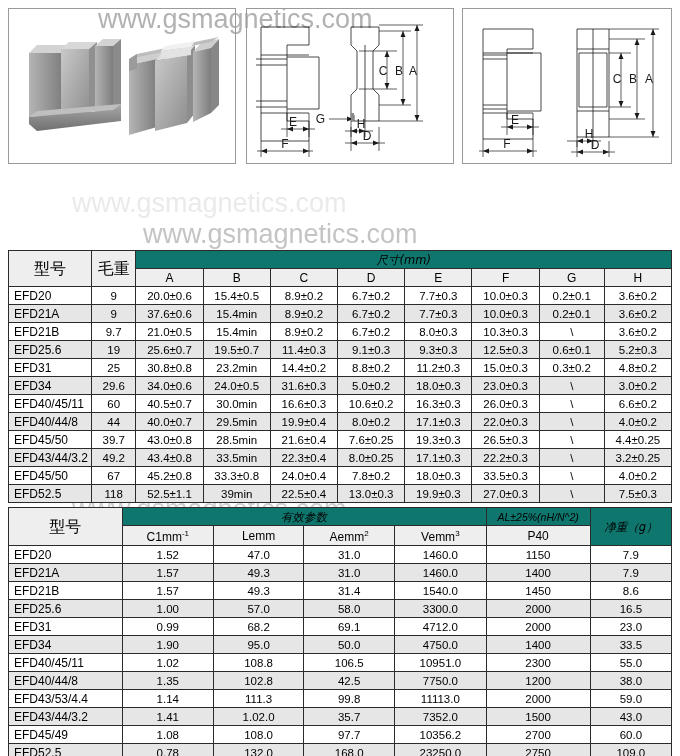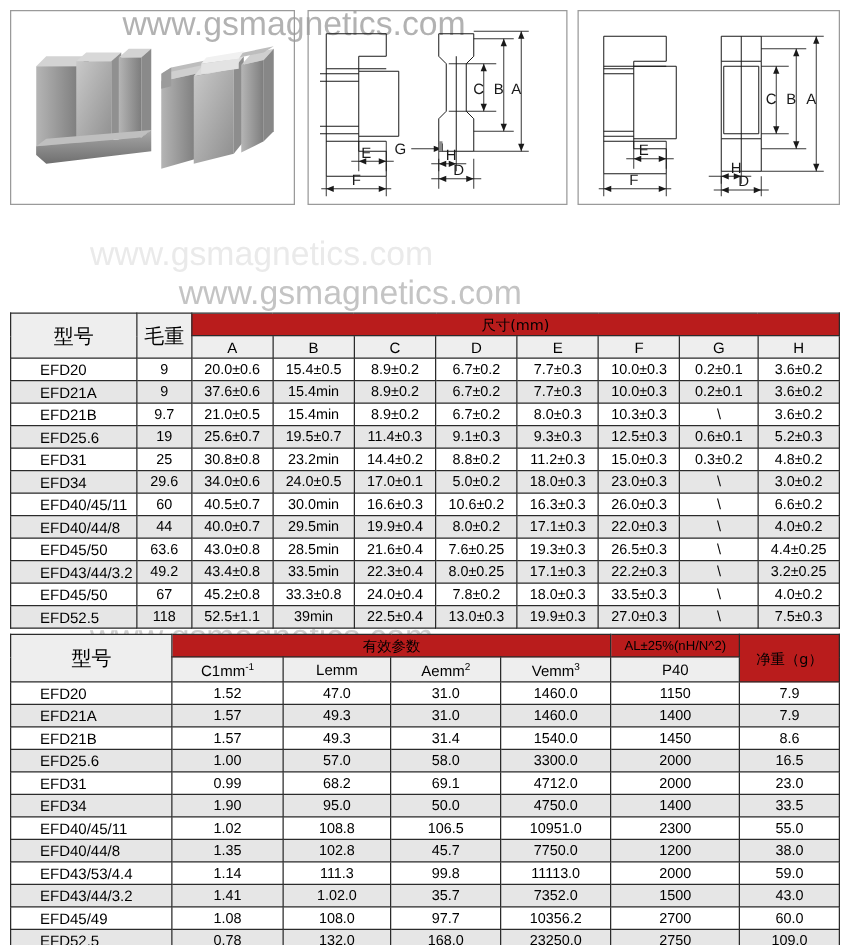--- a/index.html
+++ b/index.html
@@ -58,24 +58,24 @@
     border:1px solid #2b2b2b;
     padding:0 3px;
     height:17px;
     line-height:16px;
     text-align:center;
     font-weight:normal;
     white-space:nowrap;
     background:#ffffff;
   }
   .tbl th{background:#eeeeee;}
-  .tbl .hdr-main{background:#b91c1c;font-size:11.5px;}
+  .tbl .hdr-main{background:#0f766e;font-size:11.5px;font-style:italic;}
   .tbl .hdr-sub{background:#eeeeee;font-size:12px;}
   .tbl tr.alt td{background:#e6e6e6;}
-  .tbl td.model{text-align:left;padding-left:23px;font-size:12px;}
+  .tbl td.model{text-align:left;padding-left:5px;font-size:12px;}
   .cjk{font-family:"DejaVu Sans","Liberation Sans",sans-serif;font-size:16px;}
   .sup{font-size:8px;vertical-align:super;}
 
   #tbl1{left:8px;top:250px;width:664px;}
   #tbl2{left:8px;top:507px;width:664px;}
 
   
   #tbl1 .c-model{width:74px;}
   #tbl1 .c-w{width:40px;margin-top:11px;}
   #tbl1 .c-d{width:68px;}
@@ -413,21 +413,21 @@
           <td class="c-d">11.2±0.3</td>
           <td class="c-d">15.0±0.3</td>
           <td class="c-d">0.3±0.2</td>
           <td class="c-d">4.8±0.2</td>
         </tr>
         <tr class="alt">
           <td class="model c-model">EFD34</td>
           <td class="c-w">29.6</td>
           <td class="c-d">34.0±0.6</td>
           <td class="c-d">24.0±0.5</td>
-          <td class="c-d">17.0±0.1</td>
+          <td class="c-d">31.6±0.3</td>
           <td class="c-d">5.0±0.2</td>
           <td class="c-d">18.0±0.3</td>
           <td class="c-d">23.0±0.3</td>
           <td class="c-d">\</td>
           <td class="c-d">3.0±0.2</td>
         </tr>
         <tr>
           <td class="model c-model">EFD40/45/11</td>
           <td class="c-w">60</td>
           <td class="c-d">40.5±0.7</td>
@@ -446,21 +446,21 @@
           <td class="c-d">29.5min</td>
           <td class="c-d">19.9±0.4</td>
           <td class="c-d">8.0±0.2</td>
           <td class="c-d">17.1±0.3</td>
           <td class="c-d">22.0±0.3</td>
           <td class="c-d">\</td>
           <td class="c-d">4.0±0.2</td>
         </tr>
         <tr>
           <td class="model c-model">EFD45/50</td>
-          <td class="c-w">63.6</td>
+          <td class="c-w">39.7</td>
           <td class="c-d">43.0±0.8</td>
           <td class="c-d">28.5min</td>
           <td class="c-d">21.6±0.4</td>
           <td class="c-d">7.6±0.25</td>
           <td class="c-d">19.3±0.3</td>
           <td class="c-d">26.5±0.3</td>
           <td class="c-d">\</td>
           <td class="c-d">4.4±0.25</td>
         </tr>
         <tr class="alt">
@@ -579,21 +579,21 @@
           <td class="c-p">108.8</td>
           <td class="c-p">106.5</td>
           <td class="c-p">10951.0</td>
           <td class="c-al">2300</td>
           <td class="c-net">55.0</td>
         </tr>
         <tr class="alt">
           <td class="model c-model">EFD40/44/8</td>
           <td class="c-p">1.35</td>
           <td class="c-p">102.8</td>
-          <td class="c-p">45.7</td>
+          <td class="c-p">42.5</td>
           <td class="c-p">7750.0</td>
           <td class="c-al">1200</td>
           <td class="c-net">38.0</td>
         </tr>
         <tr>
           <td class="model c-model">EFD43/53/4.4</td>
           <td class="c-p">1.14</td>
           <td class="c-p">111.3</td>
           <td class="c-p">99.8</td>
           <td class="c-p">11113.0</td>

